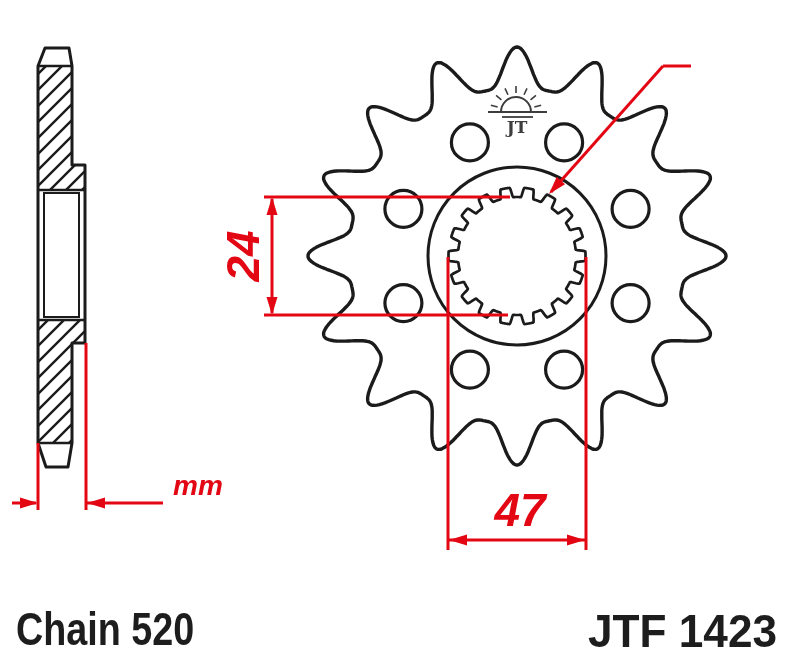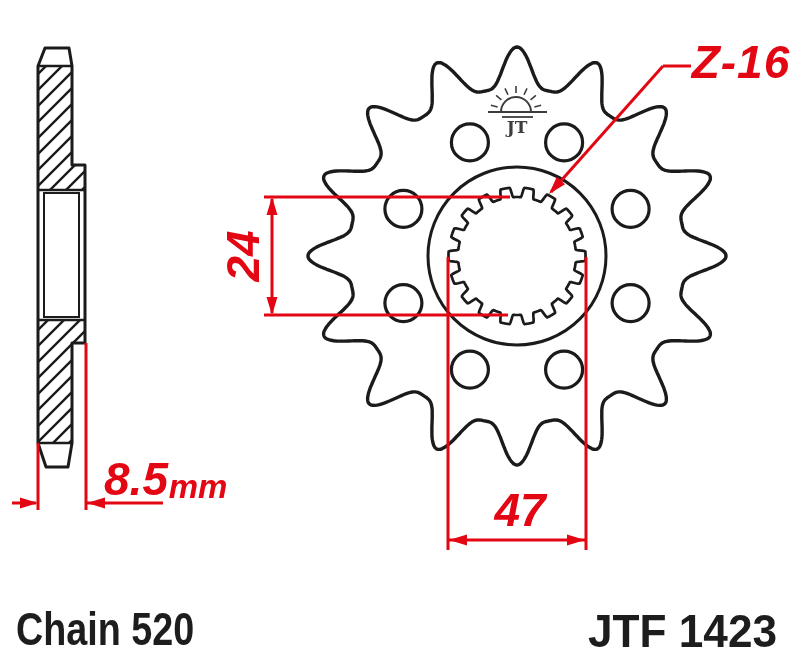--- a/index.html
+++ b/index.html
@@ -3,21 +3,21 @@
 <meta charset="utf-8">
 <style>
   html,body{margin:0;padding:0;background:#fff;}
   #page{position:relative;width:800px;height:668px;background:#ffffff;overflow:hidden;
         font-family:"Liberation Sans",sans-serif;}
   #drawing{position:absolute;left:0;top:0;}
   .dim{position:absolute;color:#e30613;font-family:"Liberation Sans",sans-serif;
        font-style:italic;font-weight:600;font-size:46px;line-height:1;white-space:nowrap;
        transform:translate(-50%,-50%);}
   .dim.rot{transform:translate(-50%,-50%) rotate(-90deg);}
-  .dim.unit{font-size:33px;}
+  .dim.unit{font-size:28px;}
   .dim.zlabel{letter-spacing:1px;}
   .plate{position:absolute;color:#1d1d1d;font-family:"Liberation Sans",sans-serif;
          font-weight:700;font-size:46px;line-height:1;white-space:nowrap;
          transform-origin:left bottom;}
   .plate.chain{transform:scaleX(0.82);}
   .plate.model{transform:scaleX(0.96);}
 </style>
 </head>
 <body>
 
@@ -85,23 +85,21 @@
         <line x1="551" y1="192" x2="663" y2="66" stroke="#e30613" stroke-width="3" stroke-linecap="butt"></line>
         <line x1="663" y1="66" x2="691" y2="66" stroke="#e30613" stroke-width="3" stroke-linecap="butt"></line>
         <polygon points="549,194 556.7780026928582,176.86078548737166 565.0292244587932,184.13521600593182" fill="#e30613" stroke="none"></polygon>
       </g>
   </svg>
 
   <div class="dim rot" style="left:243px;top:256px;">24</div>
 
   <div class="dim" style="left:520px;top:510px;">47</div>
 
-  <div class="dim" style="left:136px;top:479px;">8.5</div>
 
   <div class="dim unit" style="left:198px;top:486px;">mm</div>
 
-  <div class="dim zlabel" style="left:741px;top:62px;">Z-16</div>
 
   <div class="plate chain" style="left:16px;top:606px;">Chain 520</div>
 
   <div class="plate model" style="left:588px;top:608px;">JTF 1423</div>
 
 </div>
 
 </body></html>

